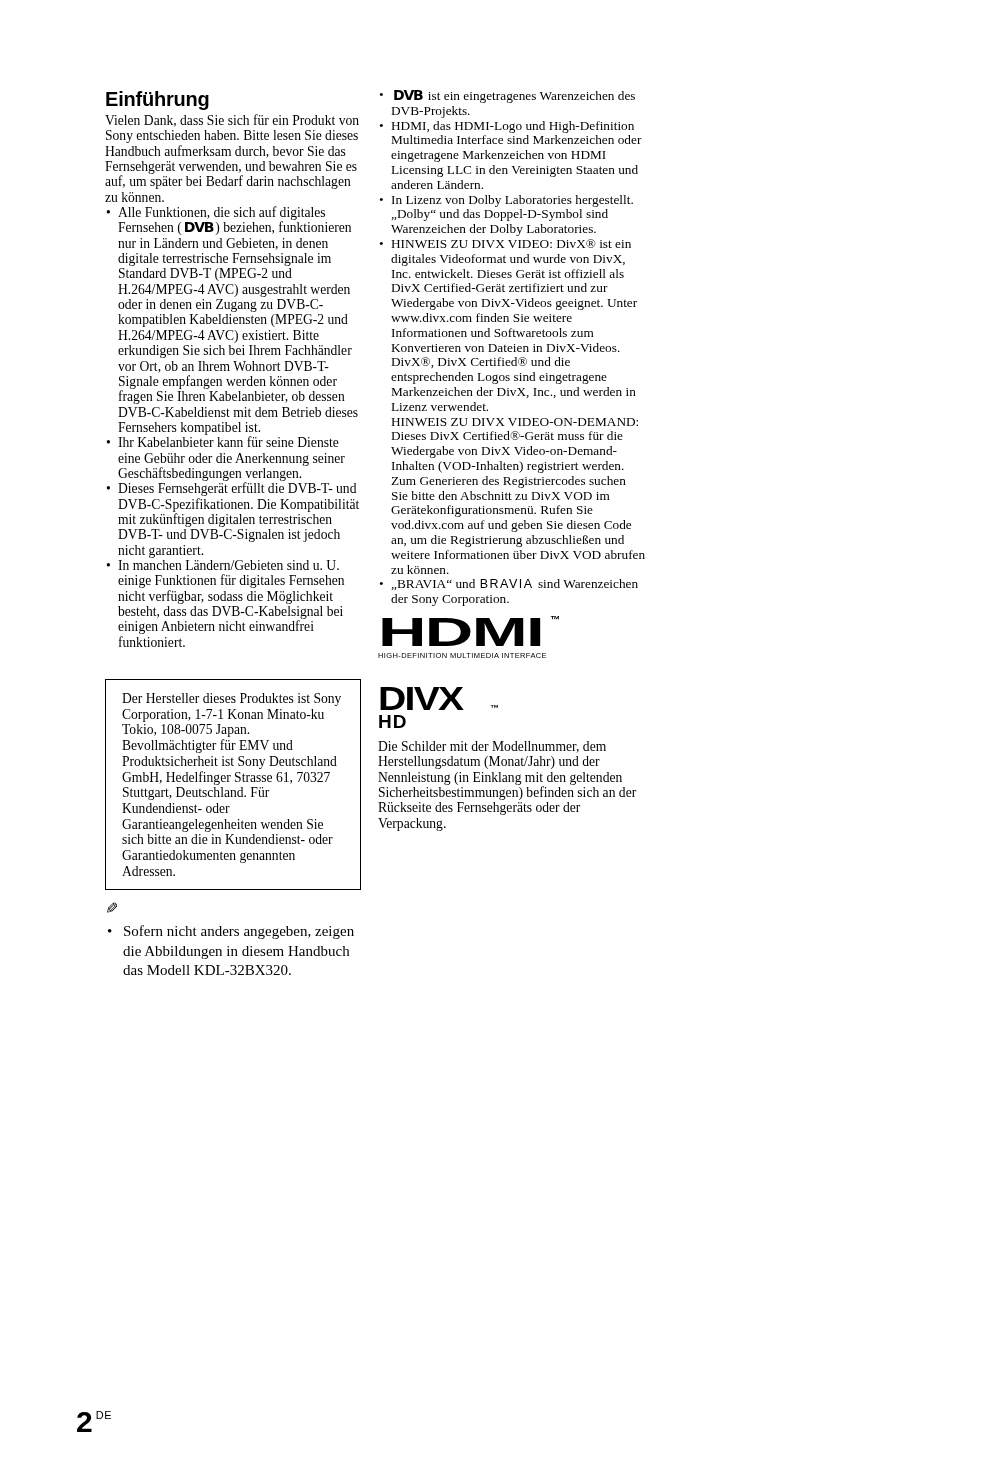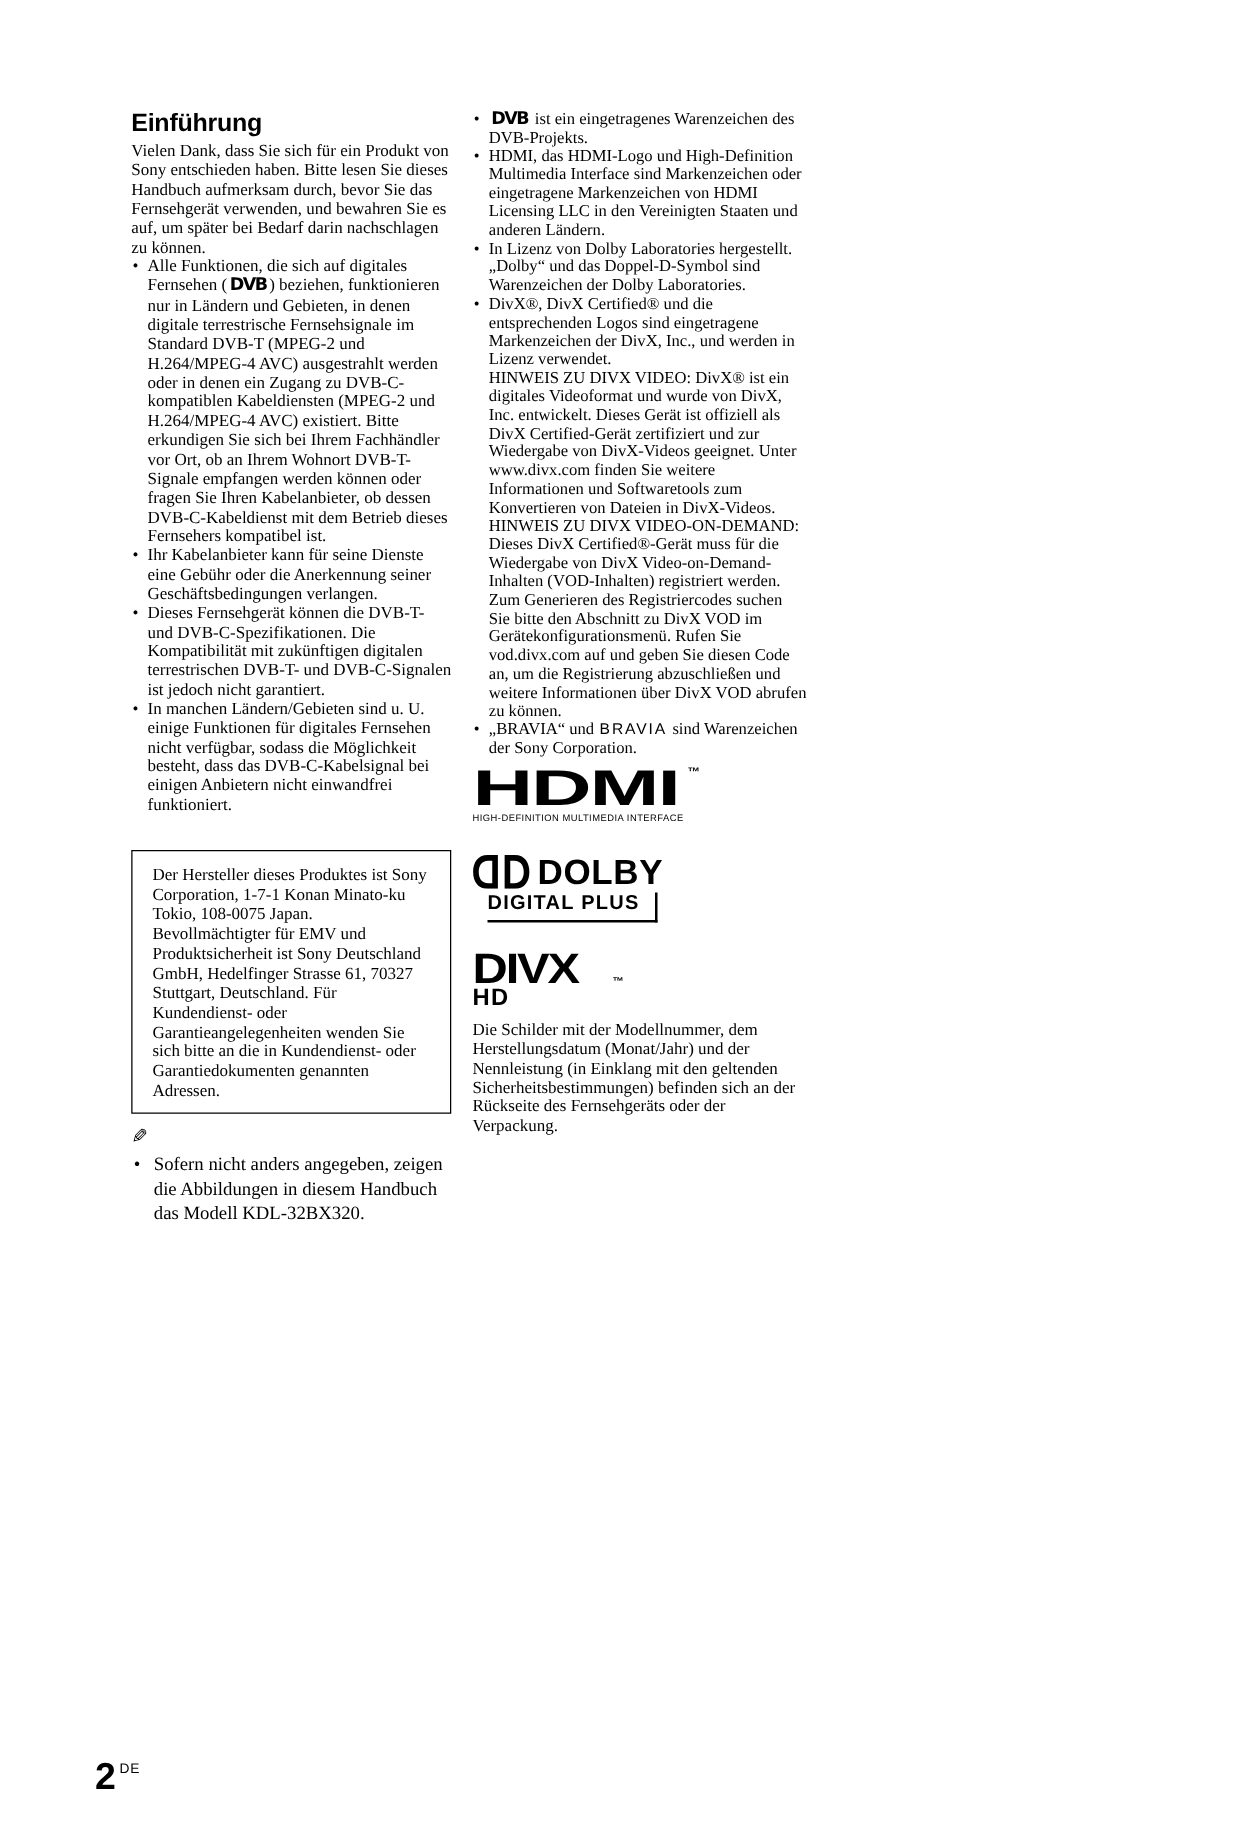--- a/index.html
+++ b/index.html
@@ -135,21 +135,21 @@
     <li>
       <span class="bm">•</span>
       <span>Alle Funktionen, die sich auf digitales Fernsehen (</span><span class="dvb">DVB</span><span>) beziehen, funktionieren nur in Ländern und Gebieten, in denen digitale terrestrische Fernsehsignale im Standard DVB-T (MPEG-2 und H.264/MPEG-4 AVC) ausgestrahlt werden oder in denen ein Zugang zu DVB-C-kompatiblen Kabeldiensten (MPEG-2 und H.264/MPEG-4 AVC) existiert. Bitte erkundigen Sie sich bei Ihrem Fachhändler vor Ort, ob an Ihrem Wohnort DVB-T-Signale empfangen werden können oder fragen Sie Ihren Kabelanbieter, ob dessen DVB-C-Kabeldienst mit dem Betrieb dieses Fernsehers kompatibel ist.</span>
     </li>
     <li>
       <span class="bm">•</span>
       <span>Ihr Kabelanbieter kann für seine Dienste eine Gebühr oder die Anerkennung seiner Geschäftsbedingungen verlangen.</span>
     </li>
     <li>
       <span class="bm">•</span>
-      <span>Dieses Fernsehgerät können die DVB-T- und DVB-C-Spezifikationen. Die Kompatibilität mit zukünftigen digitalen terrestrischen DVB-T- und DVB-C-Signalen ist jedoch nicht garantiert.</span>
+      <span>Dieses Fernsehgerät erfüllt die DVB-T- und DVB-C-Spezifikationen. Die Kompatibilität mit zukünftigen digitalen terrestrischen DVB-T- und DVB-C-Signalen ist jedoch nicht garantiert.</span>
     </li>
     <li>
       <span class="bm">•</span>
       <span>In manchen Ländern/Gebieten sind u. U. einige Funktionen für digitales Fernsehen nicht verfügbar, sodass die Möglichkeit besteht, dass das DVB-C-Kabelsignal bei einigen Anbietern nicht einwandfrei funktioniert.</span>
     </li>
   </ul>
 
   <div class="mbox body-text">Der Hersteller dieses Produktes ist Sony Corporation, 1-7-1 Konan Minato-ku Tokio, 108-0075 Japan. Bevollmächtigter für EMV und Produktsicherheit ist Sony Deutschland GmbH, Hedelfinger Strasse 61, 70327 Stuttgart, Deutschland. Für Kundendienst- oder Garantieangelegenheiten wenden Sie sich bitte an die in Kundendienst- oder Garantiedokumenten genannten Adressen.</div>
 
   <div class="note-icon-row">
@@ -174,48 +174,36 @@
     <li>
       <span class="bm">•</span>
       <span>HDMI, das HDMI-Logo und High-Definition Multimedia Interface sind Markenzeichen oder eingetragene Markenzeichen von HDMI Licensing LLC in den Vereinigten Staaten und anderen Ländern.</span>
     </li>
     <li>
       <span class="bm">•</span>
       <span>In Lizenz von Dolby Laboratories hergestellt. „Dolby“ und das Doppel-D-Symbol sind Warenzeichen der Dolby Laboratories.</span>
     </li>
     <li>
       <span class="bm">•</span>
+      <div class="tm4-para">HINWEIS ZU DIVX VIDEO: DivX® ist ein digitales Videoformat und wurde von DivX, Inc. entwickelt. Dieses Gerät ist offiziell als DivX Certified-Gerät zertifiziert und zur Wiedergabe von DivX-Videos geeignet. Unter www.divx.com finden Sie weitere Informationen und Softwaretools zum Konvertieren von Dateien in DivX-Videos.</div>
       <div class="tm4-para">DivX®, DivX Certified® und die entsprechenden Logos sind eingetragene Markenzeichen der DivX, Inc., und werden in Lizenz verwendet.</div>
-      <div class="tm4-para">HINWEIS ZU DIVX VIDEO: DivX® ist ein digitales Videoformat und wurde von DivX, Inc. entwickelt. Dieses Gerät ist offiziell als DivX Certified-Gerät zertifiziert und zur Wiedergabe von DivX-Videos geeignet. Unter www.divx.com finden Sie weitere Informationen und Softwaretools zum Konvertieren von Dateien in DivX-Videos.</div>
       <div class="tm4-para">HINWEIS ZU DIVX VIDEO-ON-DEMAND: Dieses DivX Certified®-Gerät muss für die Wiedergabe von DivX Video-on-Demand-Inhalten (VOD-Inhalten) registriert werden. Zum Generieren des Registriercodes suchen Sie bitte den Abschnitt zu DivX VOD im Gerätekonfigurationsmenü. Rufen Sie vod.divx.com auf und geben Sie diesen Code an, um die Registrierung abzuschließen und weitere Informationen über DivX VOD abrufen zu können.</div>
     </li>
     <li>
       <span class="bm">•</span>
       <span>„BRAVIA“ und </span><span class="bravia">BRAVIA</span><span> sind Warenzeichen der Sony Corporation.</span>
     </li>
   </ul>
 
   <div class="hdmi-logo">
     <span class="hdmi-text">HDMI</span>
     <span class="hdmi-tm">™</span>
     <span class="hdmi-tagline">HIGH-DEFINITION MULTIMEDIA INTERFACE</span>
   </div>
 
-  <div class="dolby-logo">
-    <div class="dolby-row1">
-      <svg class="dolby-dd" viewBox="0 0 100 60" xmlns="http://www.w3.org/2000/svg">
-        <path fill="#000" fill-rule="evenodd" d="M44,0 L44,60 L26,60 C8,60 0,46 0,30 C0,14 8,0 26,0 Z M34,10 L27,10 C15,10 10,19 10,30 C10,41 15,50 27,50 L34,50 Z"></path>
-        <path fill="#000" fill-rule="evenodd" d="M56,0 L56,60 L74,60 C92,60 100,46 100,30 C100,14 92,0 74,0 Z M66,10 L73,10 C85,10 90,19 90,30 C90,41 85,50 73,50 L66,50 Z"></path>
-      </svg>
-      <span class="dolby-name">DOLBY</span>
-    </div>
-    <div class="dolby-sub-wrap">
-      <span class="dolby-sub">DIGITAL PLUS</span>
-    </div>
-  </div>
 
   <div class="divx-logo">
     <span class="divx-text">DIVX</span>
     <span class="divx-tm">™</span>
     <span class="divx-sub">HD</span>
   </div>
 
 
   <p class="body-text" id="position-paragraph">Die Schilder mit der Modellnummer, dem Herstellungsdatum (Monat/Jahr) und der Nennleistung (in Einklang mit den geltenden Sicherheitsbestimmungen) befinden sich an der Rückseite des Fernsehgeräts oder der Verpackung.</p>
 

